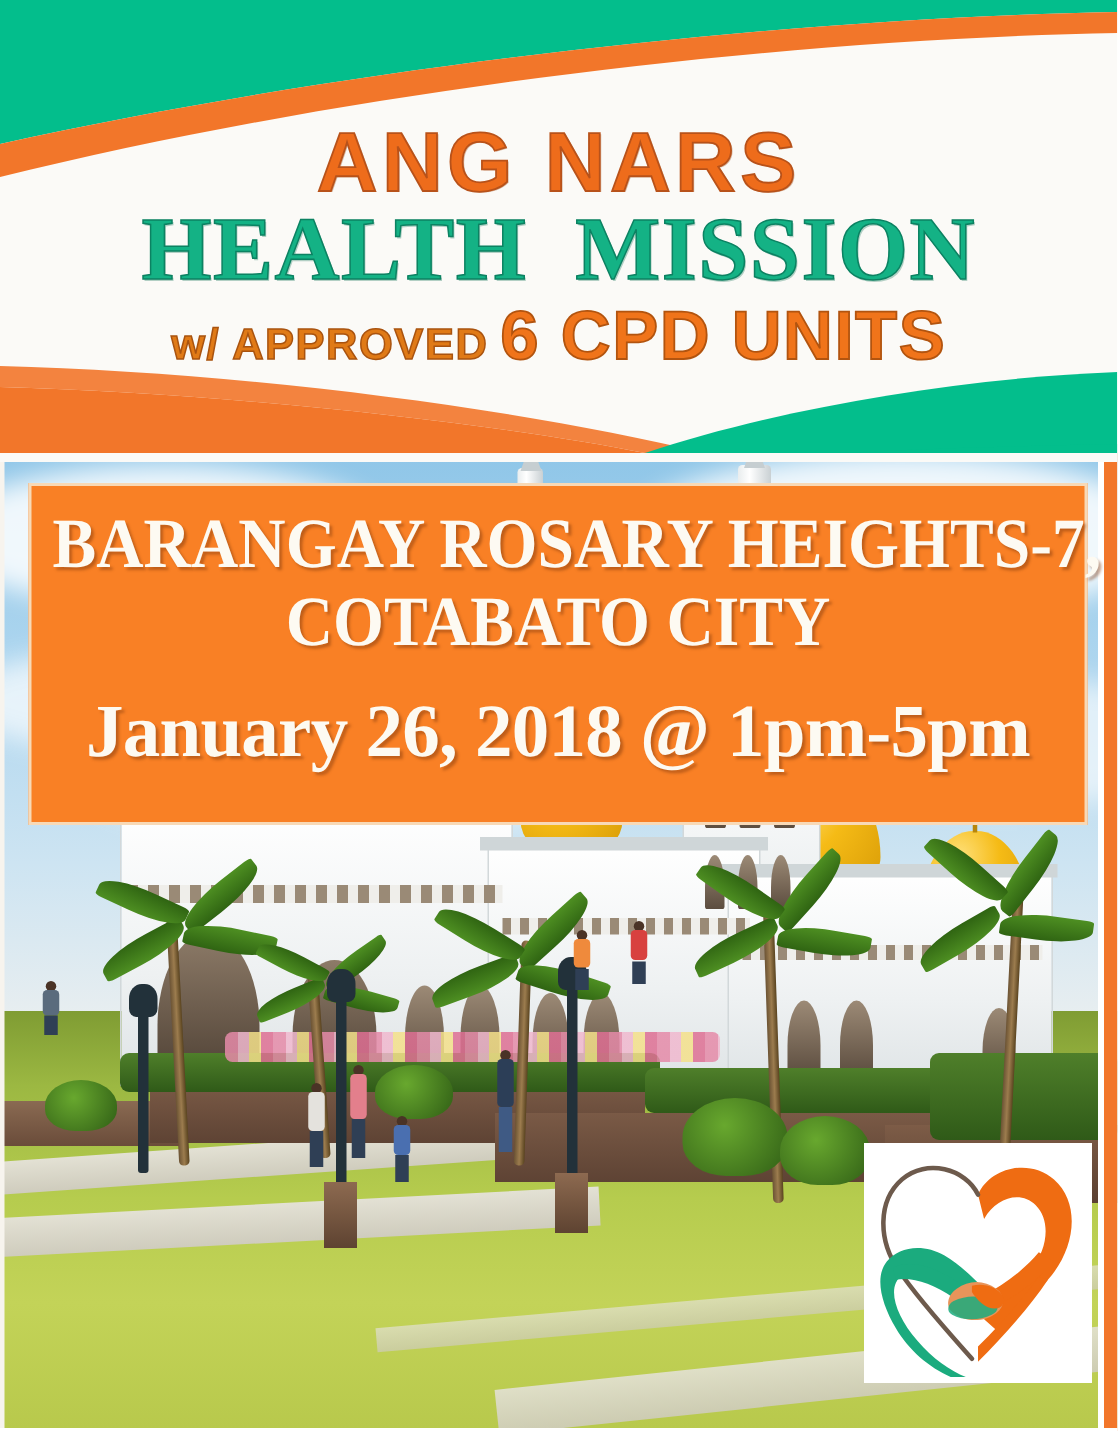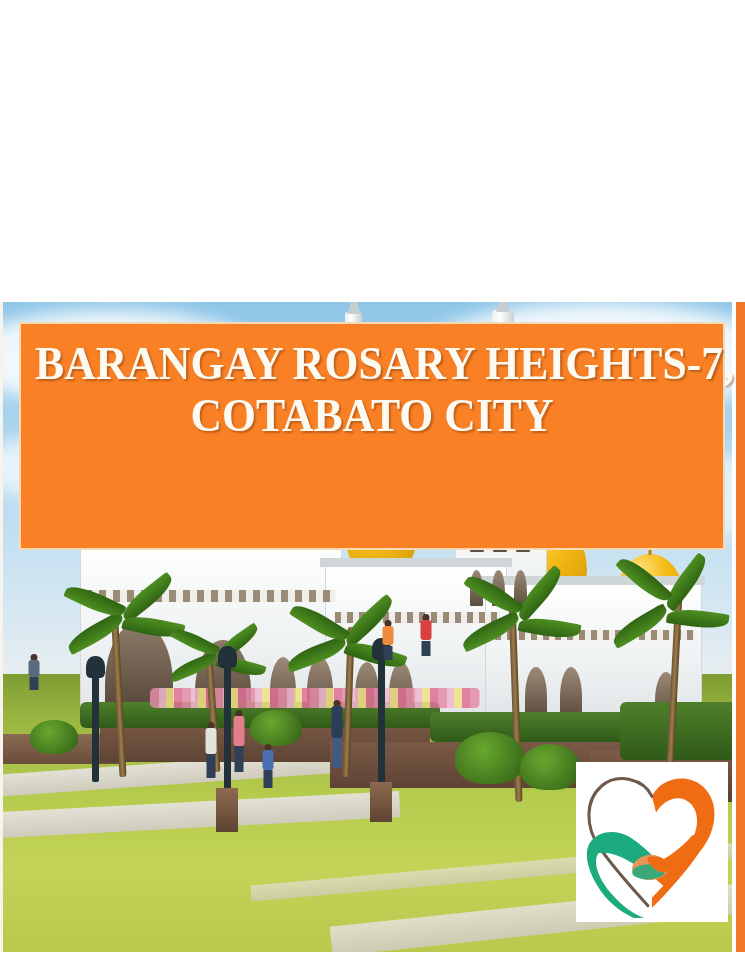--- a/index.html
+++ b/index.html
@@ -529,24 +529,50 @@
       <div class="body" style="height:17px; background:#5a6b7d;"></div>
       <div class="legs" style="height:13px;"></div>
     </div>
   </div>
 
   <div class="edge-left"></div>
   <div class="edge-right-inner"></div>
   <div class="edge-right"></div>
   <div class="edge-bottom"></div>
 
+  <div class="header">
+    <svg width="745" height="308" viewBox="0 0 745 308" xmlns="http://www.w3.org/2000/svg">
+
+      <rect x="0" y="0" width="745" height="308" fill="#fbfaf7"></rect>
+
+      <path d="M0,0 L745,0 L745,8 C520,12 230,45 0,96 Z" fill="#03be8c"></path>
+
+      <path d="M0,96 C230,45 520,12 745,8 L745,22 C520,26 235,60 0,118 Z" fill="#f2762a"></path>
+
+      <path d="M0,258 C150,262 330,282 430,302 L0,302 Z" fill="#f2762a"></path>
+      <path d="M0,244 C160,248 345,272 470,302 L430,302 C330,282 150,262 0,258 Z" fill="#f2762a" opacity="0.9"></path>
+
+      <path d="M745,248 C640,252 520,272 430,302 L745,302 Z" fill="#03be8c"></path>
+
+      <path d="M745,296 L745,302 L560,302 C620,299 690,297 745,296 Z" fill="#03be8c"></path>
+    </svg>
+
+    <div class="header-text">
+      <div class="title-1">ANG NARS</div>
+      <div class="title-2">HEALTH  MISSION</div>
+      <div class="title-3">
+        <span class="small">w/ APPROVED</span><span class="big">6 CPD UNITS</span>
+      </div>
+    </div>
+  </div>
 
   <div class="info-banner">
     <div class="info-line info-place1">BARANGAY ROSARY HEIGHTS-7,</div>
     <div class="info-line info-place2">COTABATO CITY</div>
+    <div class="info-line info-date">January 26, 2018 @ 1pm-5pm</div>
   </div>
 
   <div class="logo-box">
     <svg viewBox="0 0 140 150" xmlns="http://www.w3.org/2000/svg">
 
       <path d="M70,30 C78,12 104,6 120,20 C138,36 134,66 116,86 C104,99 92,110 82,119
                L74,112 C84,102 96,90 105,79 C116,66 118,47 108,37 C98,27 82,32 74,46 Z" fill="#ef6c12"></path>
 
       <path d="M120,74 C110,86 96,96 84,102 L74,96 C86,90 100,80 110,68 Z" fill="#ef6c12"></path>
 

